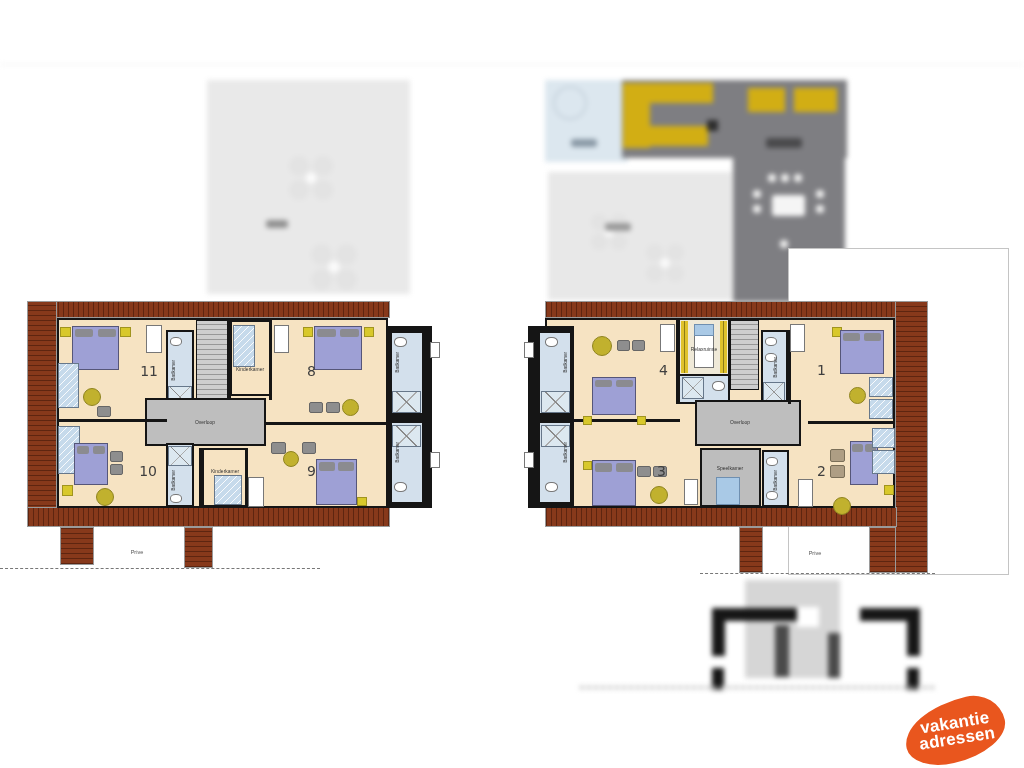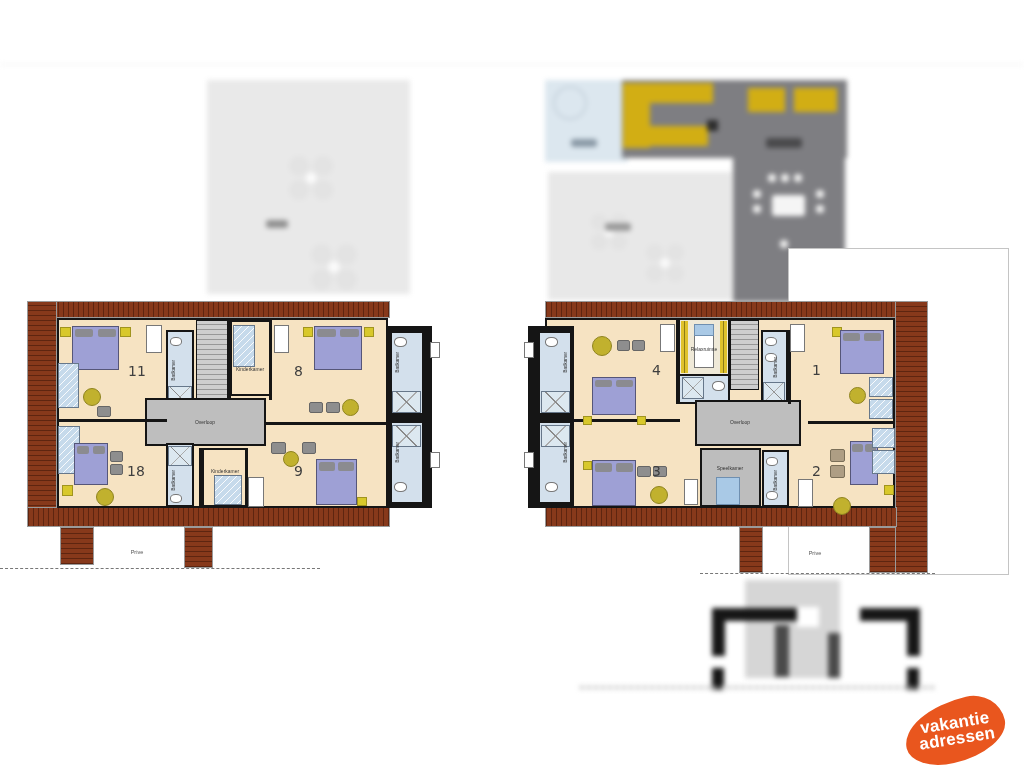--- a/index.html
+++ b/index.html
@@ -26,21 +26,21 @@
   .ch2{background:#AE9E84;border:1px solid #7a6f58;border-radius:2px}
   .ns{background:#D8C82B;border:1px solid #a0941f}
   .un{background:#fff;border:1px solid #777}
   .wc{background:#fff;border:1px solid #777;border-radius:45%}
   .sh{background:#DCE8F0;border:1px solid #66778a;background-image:linear-gradient(45deg,rgba(0,0,0,0) calc(50% - .5px),#8a8a8a 0 calc(50% + .5px),rgba(0,0,0,0) 0),linear-gradient(135deg,rgba(0,0,0,0) calc(50% - .5px),#ababab 0 calc(50% + .5px),rgba(0,0,0,0) 0)}
   .mat{background:#A9C9E6;border:1px solid #6f8fb0}
   .stripes-y{background:repeating-linear-gradient(90deg,#E0C22C 0 3px,#8d7c18 3px 4px)}
   .lbl{font-size:9px;line-height:10px;color:#333;text-align:center;transform:scale(.55);transform-origin:center;white-space:nowrap}
   .lblp{font-size:9px;line-height:10px;color:#555;text-align:center;transform:scale(.62);transform-origin:center;white-space:nowrap}
   .vlbl{font-size:9px;line-height:12px;color:#333;writing-mode:vertical-rl;transform:rotate(180deg) scale(.5);transform-origin:center;white-space:nowrap;display:flex;align-items:center;justify-content:center}
-  .num{font-size:14px;color:#3f3f3f;font-family:"DejaVu Sans",sans-serif;text-align:left}
+  .num{font-size:14px;color:#3f3f3f;font-family:"DejaVu Sans",sans-serif;text-align:right}
   .dash{border-top:1px dashed #777}
   .flw{background:
     radial-gradient(circle at 50% 50%,#fbfbfb 0 16%,rgba(0,0,0,0) 17%),
     radial-gradient(circle at 24% 24%,#e3e3e3 0 20%,rgba(0,0,0,0) 21%),
     radial-gradient(circle at 76% 24%,#e3e3e3 0 20%,rgba(0,0,0,0) 21%),
     radial-gradient(circle at 24% 76%,#e3e3e3 0 20%,rgba(0,0,0,0) 21%),
     radial-gradient(circle at 76% 76%,#e3e3e3 0 20%,rgba(0,0,0,0) 21%)}
   .pill{border-radius:3px}
   .dotline{background:repeating-linear-gradient(90deg,#b5b5b5 0 4px,rgba(0,0,0,0) 4px 7px)}
   
@@ -161,21 +161,21 @@
   <div class="abs ch" style="left:309px;top:402px;width:14px;height:11px"></div>
   <div class="abs ch" style="left:326px;top:402px;width:14px;height:11px"></div>
   <div class="abs num" style="left:294px;top:363px;width:22px;height:16px">8</div>
 
   <div class="abs bs" style="left:58px;top:426px;width:22px;height:48px"></div>
   <div class="abs bd" style="left:74px;top:443px;width:34px;height:42px"></div>
   <div class="abs ch" style="left:110px;top:451px;width:13px;height:11px"></div>
   <div class="abs ch" style="left:110px;top:464px;width:13px;height:11px"></div>
   <div class="abs ns" style="left:62px;top:485px;width:11px;height:11px"></div>
   <div class="abs tb" style="left:96px;top:488px;width:18px;height:18px"></div>
-  <div class="abs num" style="left:127px;top:463px;width:30px;height:16px">18</div>
+  <div class="abs num" style="left:127px;top:463px;width:30px;height:16px">10</div>
 
   <div class="abs ch" style="left:271px;top:442px;width:15px;height:12px"></div>
   <div class="abs ch" style="left:302px;top:442px;width:14px;height:12px"></div>
   <div class="abs tb" style="left:283px;top:451px;width:16px;height:16px"></div>
   <div class="abs bd" style="left:316px;top:459px;width:41px;height:46px"></div>
   <div class="abs ns" style="left:357px;top:497px;width:10px;height:9px"></div>
   <div class="abs un" style="left:248px;top:477px;width:16px;height:30px"></div>
   <div class="abs num" style="left:294px;top:463px;width:22px;height:16px">9</div>
 
   <div class="abs lblp" style="left:117px;top:547px;width:40px;height:10px">Prive</div>

